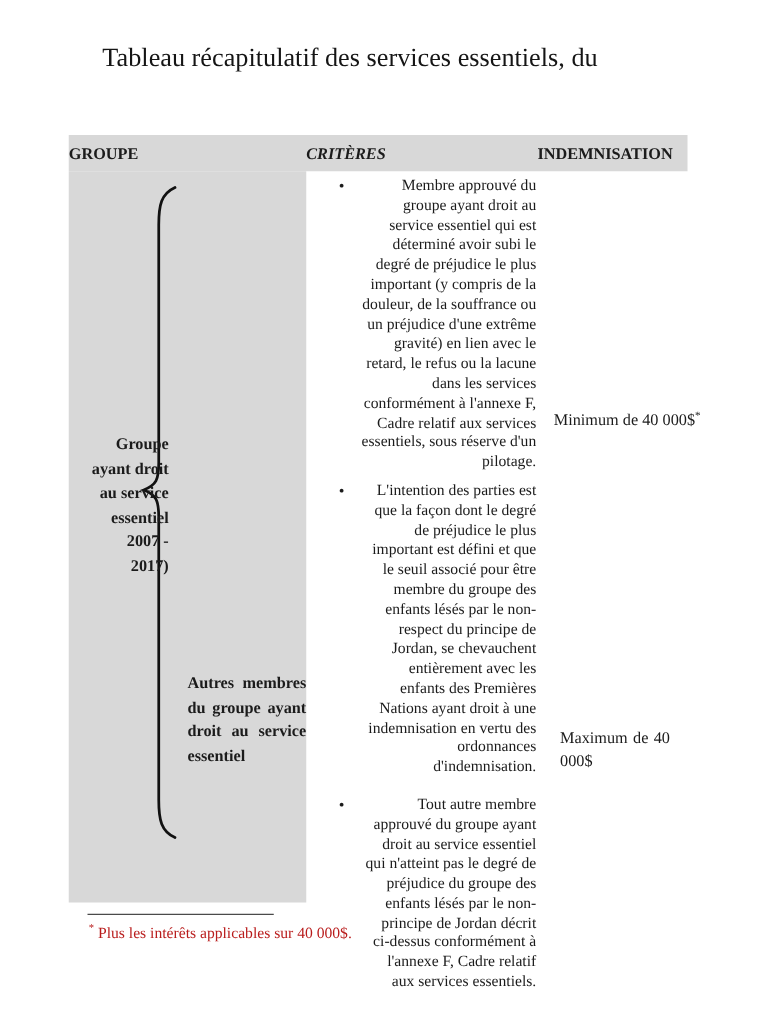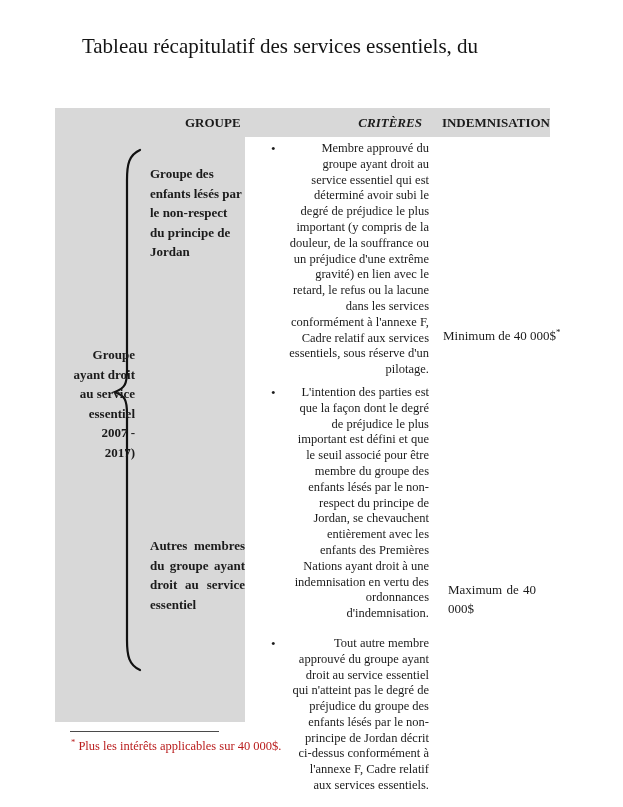--- a/index.html
+++ b/index.html
@@ -34,21 +34,21 @@
     width: 495px;
   }
   .thead {
     display: flex;
     background: #d8d8d8;
     height: 29px;
     align-items: center;
     font-weight: bold;
     font-size: 13px;
   }
-  .th { text-align: right; margin-left: 20px; }
+  .th { text-align: left; }
   .th-groupe   { width: 190px; }
   .th-criteres { width: 185px; font-style: italic; }
   .th-indem    { width: 120px; }
 
   .tbody { display: flex; }
 
   
   .cell-groupe {
     width: 190px; height: 585px;
     background: #d8d8d8;
@@ -156,21 +156,20 @@
       <div class="th th-indem">INDEMNISATION</div>
     </div>
 
     <div class="tbody">
 
       <div class="cell-groupe">
         <svg class="brace" width="32" height="524" viewBox="0 0 32 524">
           <path d="M28 2 C17 7, 15 16, 15 32 L15 222 C15 236, 13 240, 3 244 C13 248, 15 252, 15 266 L15 492 C15 508, 17 517, 28 522" fill="none" stroke="#111111" stroke-width="2.2" stroke-linecap="round"></path>
         </svg>
         <div class="brace-label">Groupe ayant droit au service essentiel 2007 - 2017)</div>
-        <div class="subgroup-1">Groupe des enfants lésés par le non-respect du principe de Jordan</div>
         <div class="subgroup-2">Autres membres du groupe ayant droit au service essentiel</div>
       </div>
 
       <div class="cell-criteres">
         <div class="bullet-item">
           <span class="bullet-dot">•</span>
           <span class="bullet-text">Membre approuvé du groupe ayant droit au service essentiel qui est déterminé avoir subi le degré de préjudice le plus important (y compris de la douleur, de la souffrance ou un préjudice d'une extrême gravité) en lien avec le retard, le refus ou la lacune dans les services conformément à l'annexe F, Cadre relatif aux services essentiels, sous réserve d'un pilotage.</span>
         </div>
         <div class="bullet-item">
           <span class="bullet-dot">•</span>

